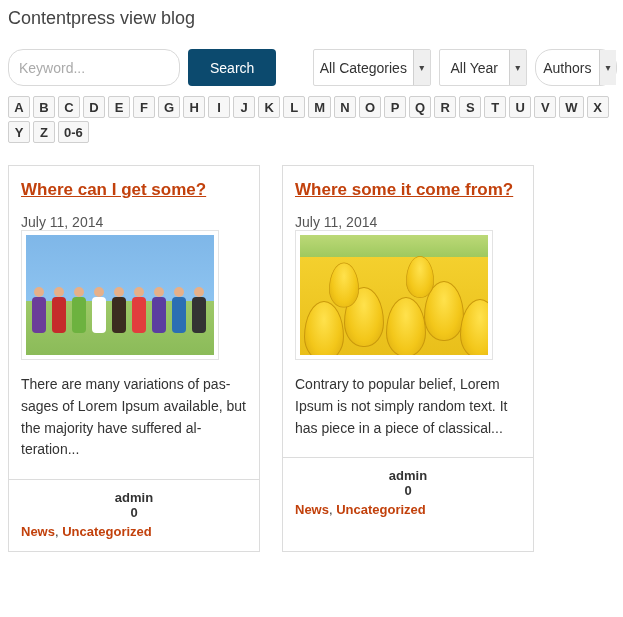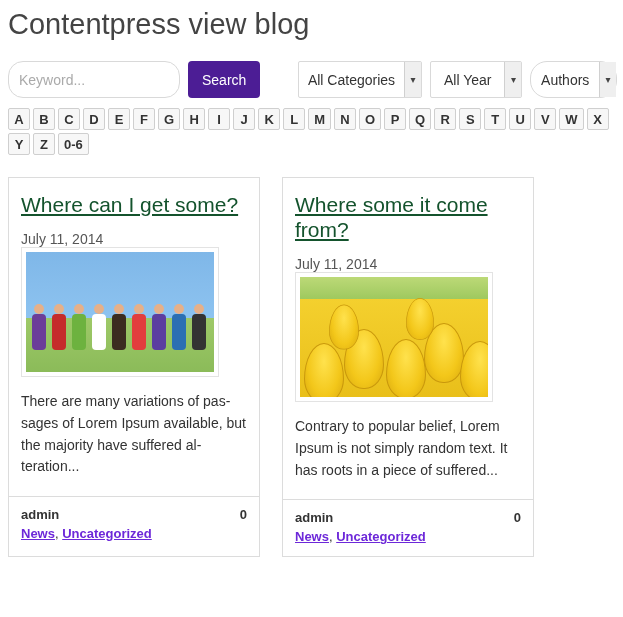--- a/index.html
+++ b/index.html
@@ -5,21 +5,21 @@
   * { box-sizing: border-box; margin: 0; padding: 0; }
   body {
     font-family: "Segoe UI", "Helvetica Neue", Arial, sans-serif;
     font-size: 14px;
     color: #333;
     background: #fff;
     padding: 8px 6px;
     width: 623px;
   }
   .page-title {
-    font-size: 29px;
+    font-size: 18px;
     font-weight: 400;
     color: #444;
     margin-bottom: 20px;
     padding-left: 2px;
   }
   .filter-row {
     display: flex;
     align-items: center;
     gap: 8px;
     margin-left: 2px;
@@ -32,22 +32,22 @@
     border: 1px solid #d9d9d9;
     border-radius: 15px;
     font-size: 14px;
     color: #c2410c;
     font-style: italic;
     outline: none;
   }
   .keyword-input::placeholder { color: #aaa; font-style: normal; }
   .search-btn {
     height: 37px;
-    padding: 0 14px;
-    background: #4c1d95;
+    padding: 0 22px;
+    background: #0c4a6e;
     color: #fff;
     border: none;
     border-radius: 4px;
     font-size: 14px;
     cursor: pointer;
   }
   .spacer-flex { width: 22px; }
   .select-wrap {
     position: relative;
     height: 37px;
@@ -106,23 +106,23 @@
     gap: 22px;
     margin-left: 2px;
   }
   .post-card {
     width: 252px;
     border: 1px solid #dcdcdc;
     background: #fff;
   }
   .post-body { padding: 14px 12px 18px; }
   .post-title {
-    font-size: 21px;
-    font-weight: 400;
-    color: #14532d;
+    font-size: 17px;
+    font-weight: 700;
+    color: #c2410c;
     text-decoration: underline;
     cursor: pointer;
     margin-bottom: 14px;
     line-height: 1.2;
   }
   .post-date {
     font-size: 14px;
     color: #555;
   }
   .post-image {
@@ -187,29 +187,29 @@
     padding: 10px 12px 12px;
   }
   .meta-row {
     display: flex;
     justify-content: space-between;
     align-items: center;
     font-size: 13px;
     font-weight: 700;
     color: #333;
     margin-bottom: 4px;
+    flex-direction: column;
   }
   .meta-cats {
     font-size: 13px;
     color: #333;
   }
   .meta-cats .cat-link {
-    color: #6d28d9;
+    color: #c2410c;
     font-weight: 700;
-    text-decoration: underline;
     cursor: pointer;
   }
 </style>
 </head>
 <body>
 
 <h1 class="page-title">Contentpress view blog</h1>
 
 <div class="filter-row">
   <input class="keyword-input" type="text" placeholder="Keyword..." style="">
@@ -296,21 +296,21 @@
           <div class="img-inner img-tulips">
             <div class="petal p1"></div>
             <div class="petal p2"></div>
             <div class="petal p3"></div>
             <div class="petal p4"></div>
             <div class="petal p5"></div>
             <div class="petal p6"></div>
             <div class="petal p7"></div>
           </div>
         </div>
-        <div class="post-excerpt">Contrary to popular belief, Lorem Ipsum is not simply random text. It has roots in a piece of suffered...</div>
+        <div class="post-excerpt">Contrary to popular belief, Lorem Ipsum is not simply random text. It has piece in a piece of classical...</div>
       </div>
       <div class="post-meta">
         <div class="meta-row">
           <span>admin</span>
           <span>0</span>
         </div>
         <div class="meta-cats"><span class="cat-link">News</span><span>, </span><span class="cat-link">Uncategorized</span></div>
       </div>
     </div>
   </div>

